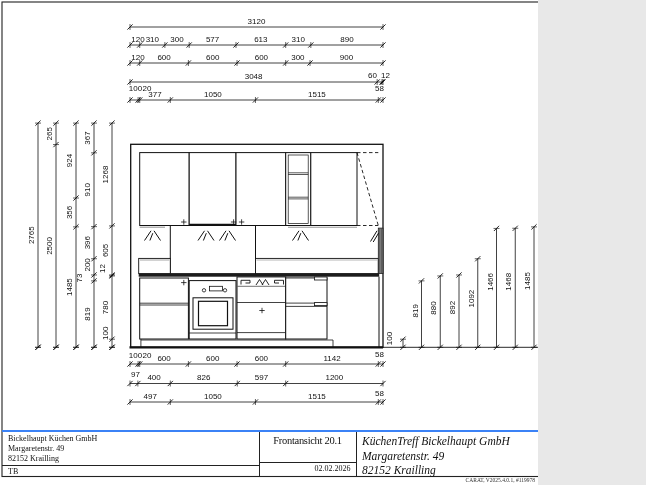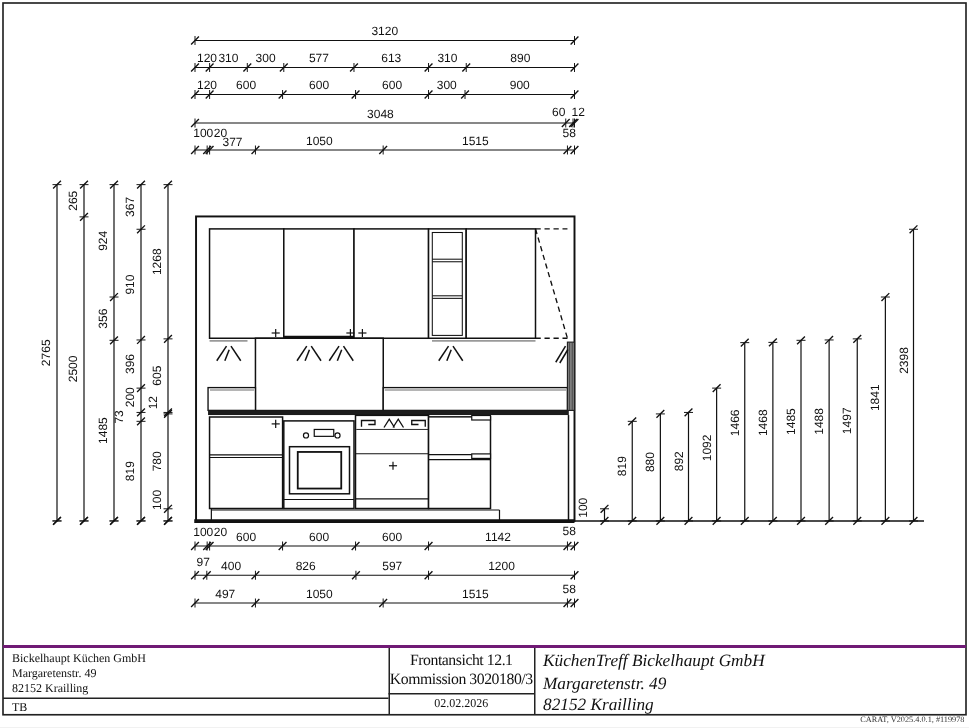--- a/index.html
+++ b/index.html
@@ -1,27 +1,27 @@
 <!DOCTYPE html>
 <html><head>
 <meta charset="utf-8">
 <style>
   html,body{margin:0;padding:0;background:#e8e8e8;}
-  .page{position:relative;width:646px;height:485px;background:#fff;overflow:hidden;
+  .page{position:relative;width:538px;height:485px;background:#fff;overflow:hidden;
         font-family:"Liberation Serif",serif;color:#111;}
   svg{position:absolute;left:0;top:0;pointer-events:none;}
   .tb{position:absolute;left:2px;top:430px;width:642px;height:46px;
-      border-top:2px solid #701a75;box-sizing:border-box;}
+      border-top:2px solid #3b82f6;box-sizing:border-box;}
   .tb-v{position:absolute;top:0;height:100%;border-left:1px solid #222;}
   .tb-hline{position:absolute;border-top:1px solid #222;}
   .tb-left{position:absolute;left:6px;top:2px;font-size:8px;line-height:10px;white-space:nowrap;}
   .tb-author{position:absolute;left:6px;top:35px;font-size:8px;font-family:Liberation Serif, serif;}
   .tb-center{position:absolute;left:257px;top:2px;width:97px;text-align:center;
              font-size:10.5px;line-height:13px;letter-spacing:-0.3px;white-space:nowrap;}
-  .tb-date{position:absolute;left:257px;top:32px;width:97px;text-align:center;font-size:8px;}
+  .tb-date{position:absolute;left:257px;top:32px;width:97px;text-align:center;font-size:8px;padding-left:25px;}
   .tb-right{position:absolute;left:360px;top:2px;font-size:11.5px;line-height:14.5px;white-space:nowrap;font-style:italic;}
   .stamp{position:absolute;right:3px;top:477px;font-size:5.5px;color:#333;}
 </style>
 </head>
 <body>
 
 <div class="page">
 
   <svg id="dwg" width="646" height="485" viewBox="0 0 646 485">
       <g>
@@ -413,22 +413,21 @@
     <div class="tb-hline" style="left:257px;top:30px;width:97px"></div>
 
     <div class="tb-left">
       <div>Bickelhaupt Küchen GmbH</div>
       <div>Margaretenstr. 49</div>
       <div>82152 Krailling</div>
     </div>
     <div class="tb-author">TB</div>
 
     <div class="tb-center">
-      <div>Frontansicht 12.1</div>
-      <div>Kommission 3020180/3</div>
+      <div>Frontansicht 20.1</div>
     </div>
     <div class="tb-date">02.02.2026</div>
 
     <div class="tb-right">
       <div>KüchenTreff Bickelhaupt GmbH</div>
       <div>Margaretenstr. 49</div>
       <div>82152 Krailling</div>
     </div>
   </div>
 

